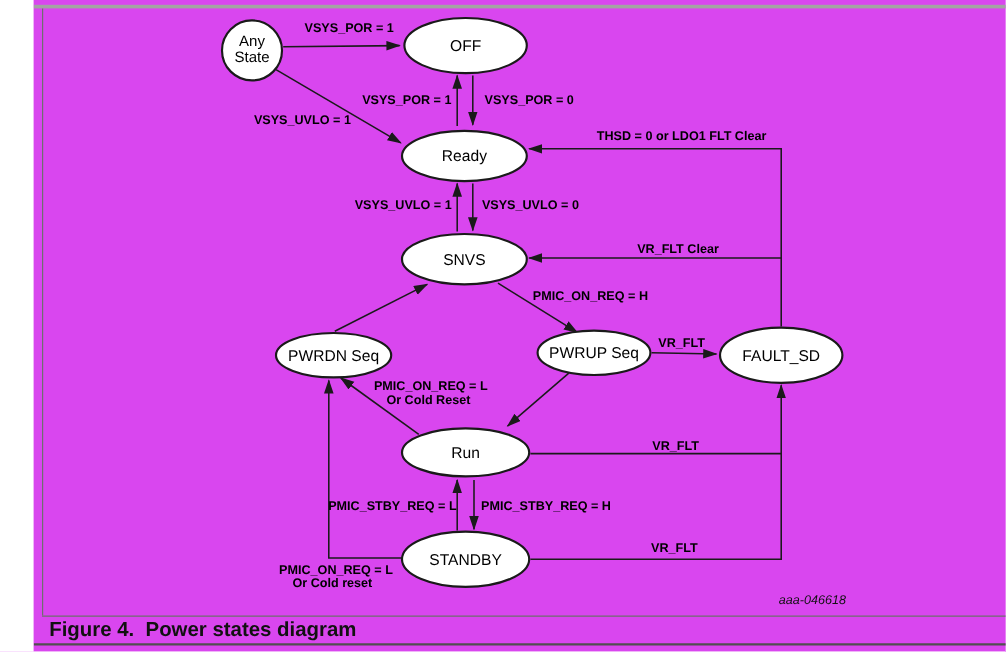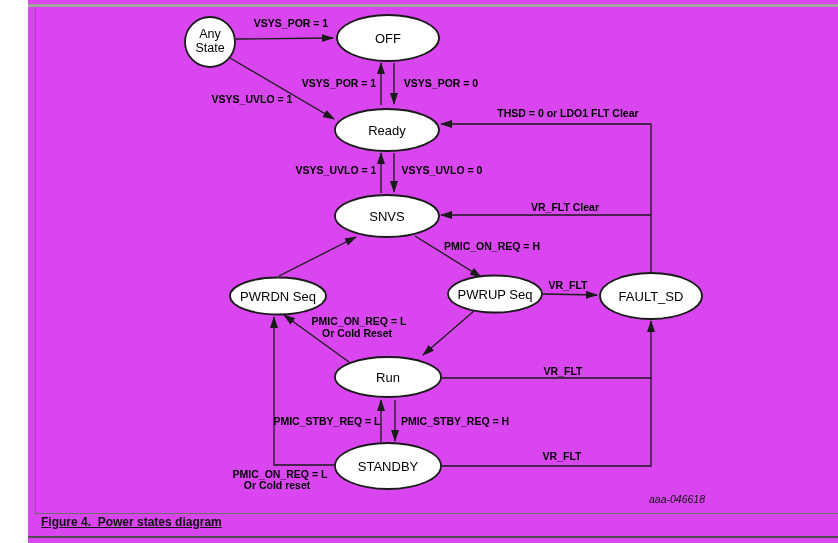--- a/index.html
+++ b/index.html
@@ -33,25 +33,24 @@
     font-family: "Liberation Sans", sans-serif;
     font-size: 10.5px;
     font-style: italic;
     fill: #111111;
     text-anchor: middle;
   }
   .caption {
     position: absolute;
     left: 13px;
     top: 515px;
-    font-size: 12px;
+    font-size: 17px;
     font-weight: bold;
     color: #111111;
     white-space: pre;
-    text-decoration: underline;
   }
 </style>
 </head>
 <body>
 
 <div class="page">
   <svg width="838" height="543" viewBox="0 0 838 543">
     <defs>
       <marker id="arrow" markerUnits="userSpaceOnUse" markerWidth="12" markerHeight="9" refX="11" refY="4" orient="auto">
         <path d="M0,0 L12,4 L0,8 Z" fill="#1a1a1a"></path>

